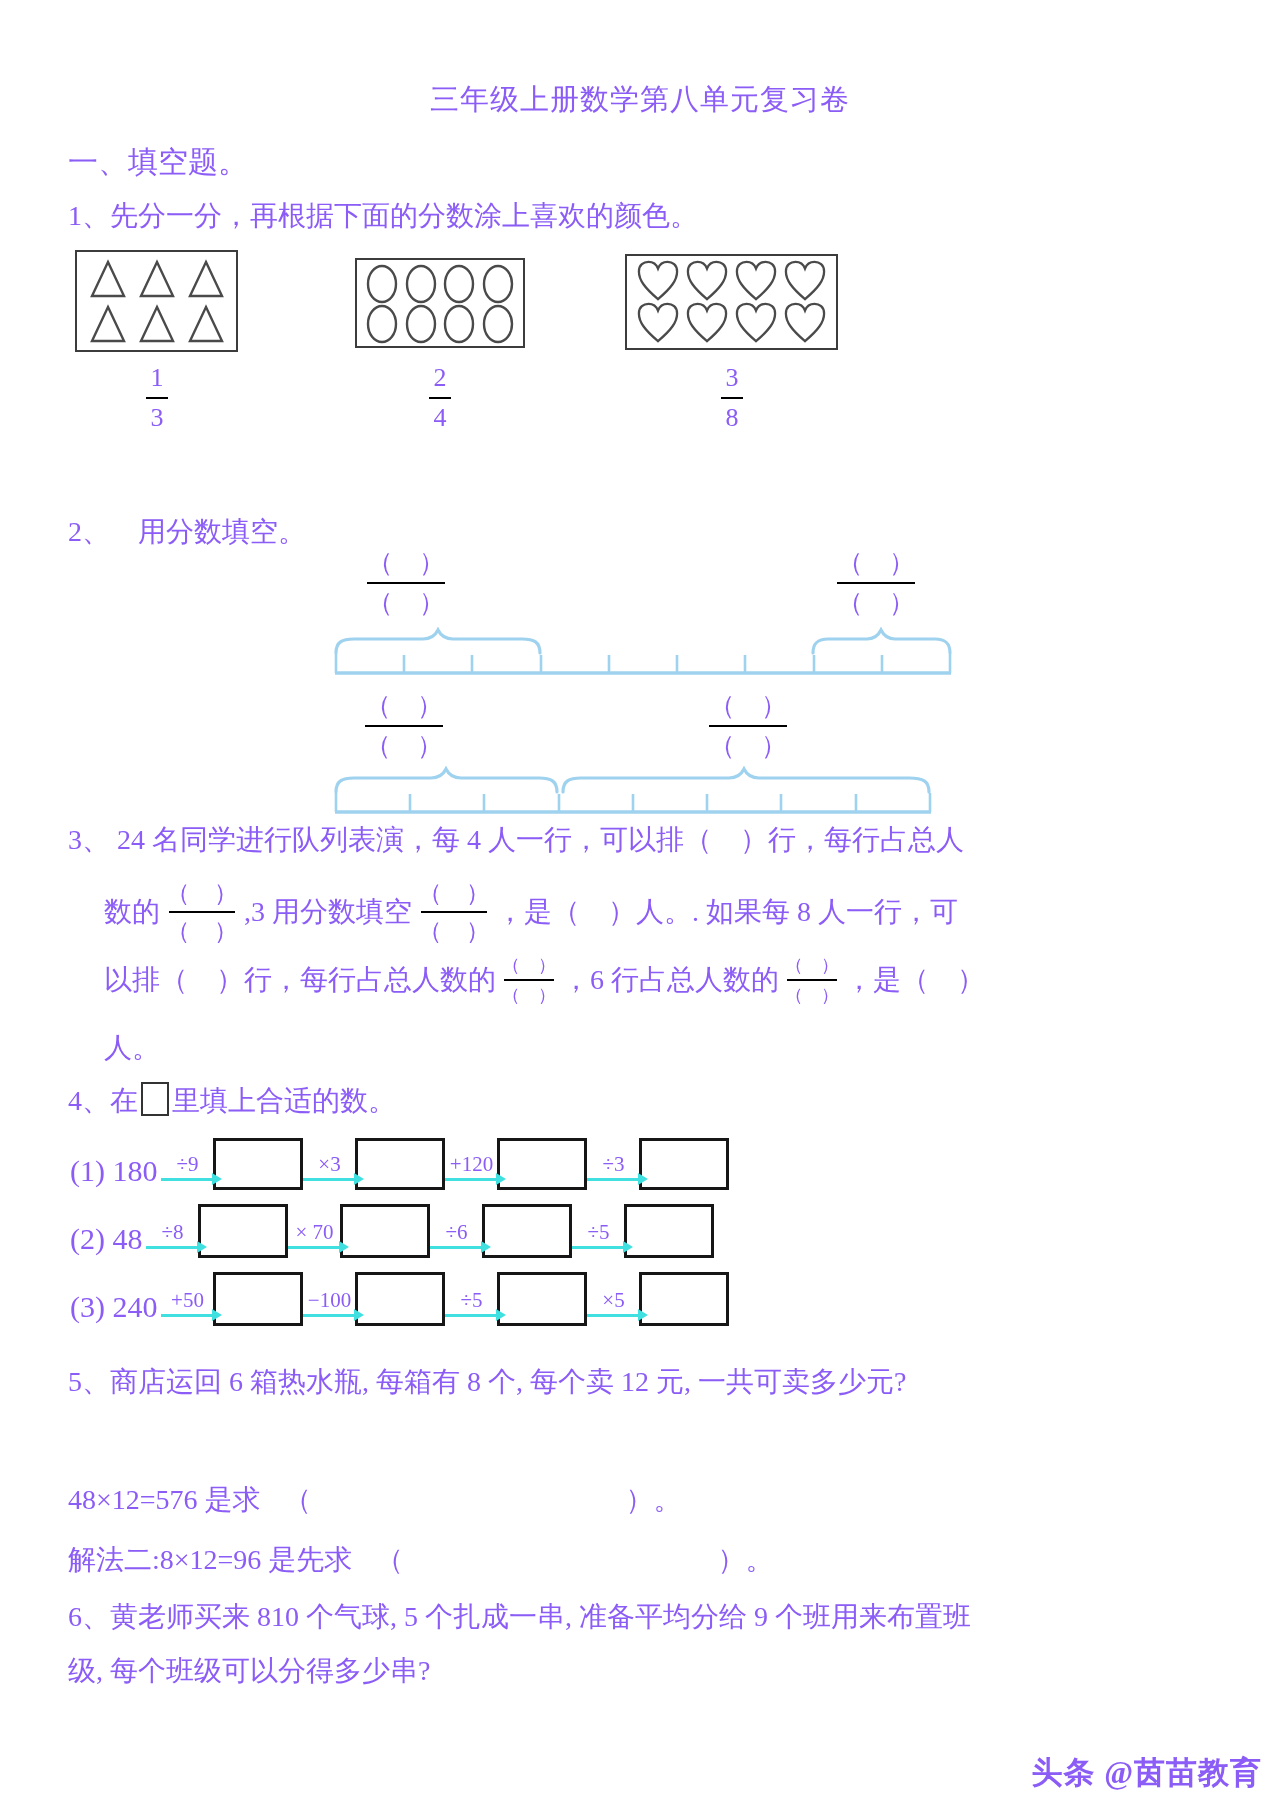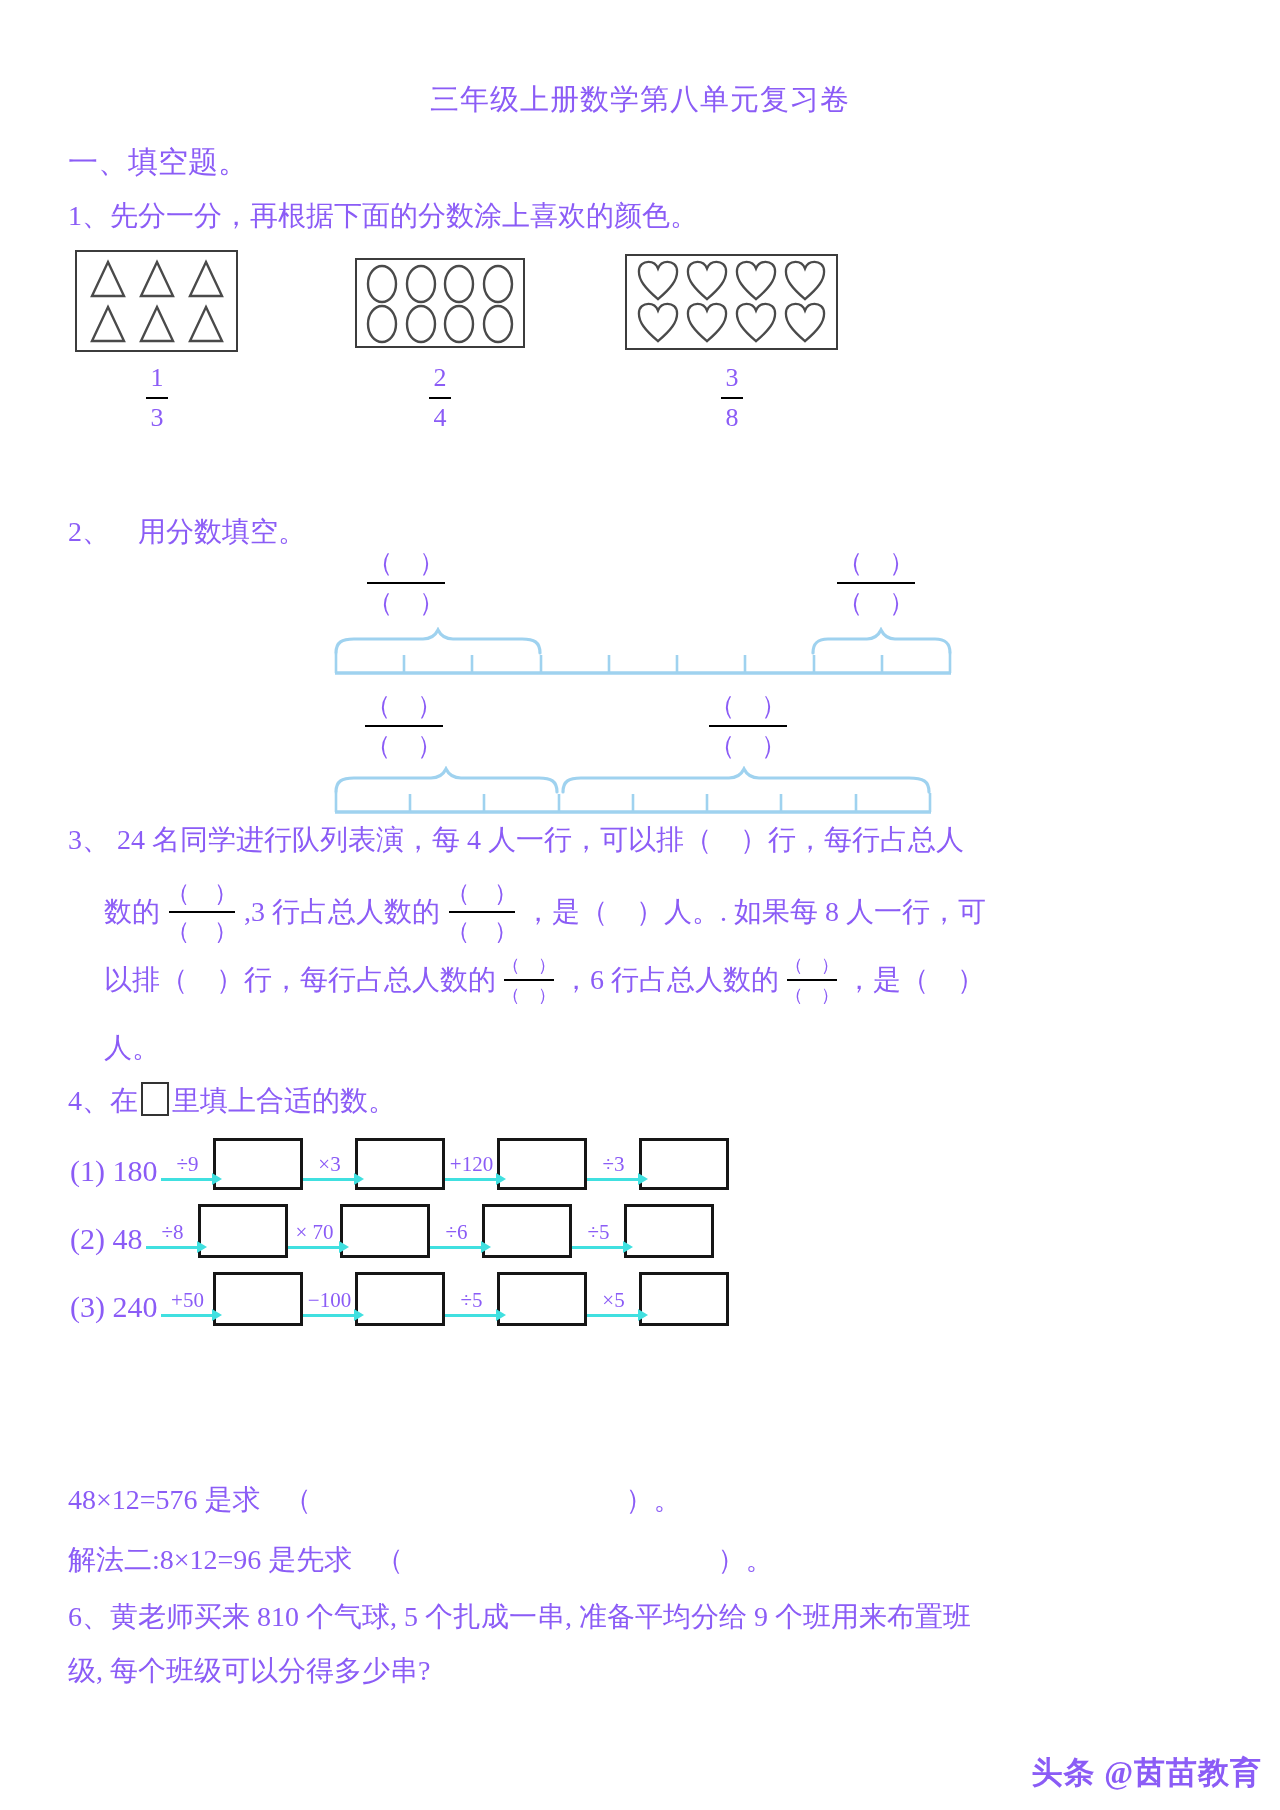--- a/index.html
+++ b/index.html
@@ -200,21 +200,21 @@
 
   <div class="abs t" style="left:68px;top:822px;">3、 24 名同学进行队列表演，每 4 人一行，可以排（　）行，每行占总人</div>
 
   <div class="abs t fline-row" style="left:104px;top:852px;height:120px;">
     <span>数的</span>
     <span class="ifrac">
       <span class="n">（　）</span>
       <span class="l"></span>
       <span class="n">（　）</span>
     </span>
-    <span>,3 行占总人数的</span>
+    <span>,3 用分数填空</span>
     <span class="ifrac">
       <span class="n">（　）</span>
       <span class="l"></span>
       <span class="n">（　）</span>
     </span>
     <span>，是（　）人。. 如果每 8 人一行，可</span>
   </div>
 
   <div class="abs t fline-row" style="left:104px;top:938px;height:84px;justify-content:center;">
     <span>以排（　）行，每行占总人数的</span>
@@ -303,20 +303,21 @@
       <span class="arrowline"></span>
     </span>
     <div class="fbox" style="height:54px;"></div>
     <span class="step">
       <span class="op">×5</span>
       <span class="arrowline"></span>
     </span>
     <div class="fbox" style="height:54px;"></div>
   </div>
 
+  <div class="abs t" style="left:68px;top:1364px;">5、商店运回 6 箱热水瓶, 每箱有 8 个, 每个卖 12 元, 一共可卖多少元?</div>
 
 
   <div class="abs t" style="left:68px;top:1482px;">
     <span>48×12=576 是求</span>
     <span style="margin-left:16px;">（</span>
     <span class="gap"></span>
     <span>）。</span>
   </div>
 
   <div class="abs t" style="left:68px;top:1542px;">

